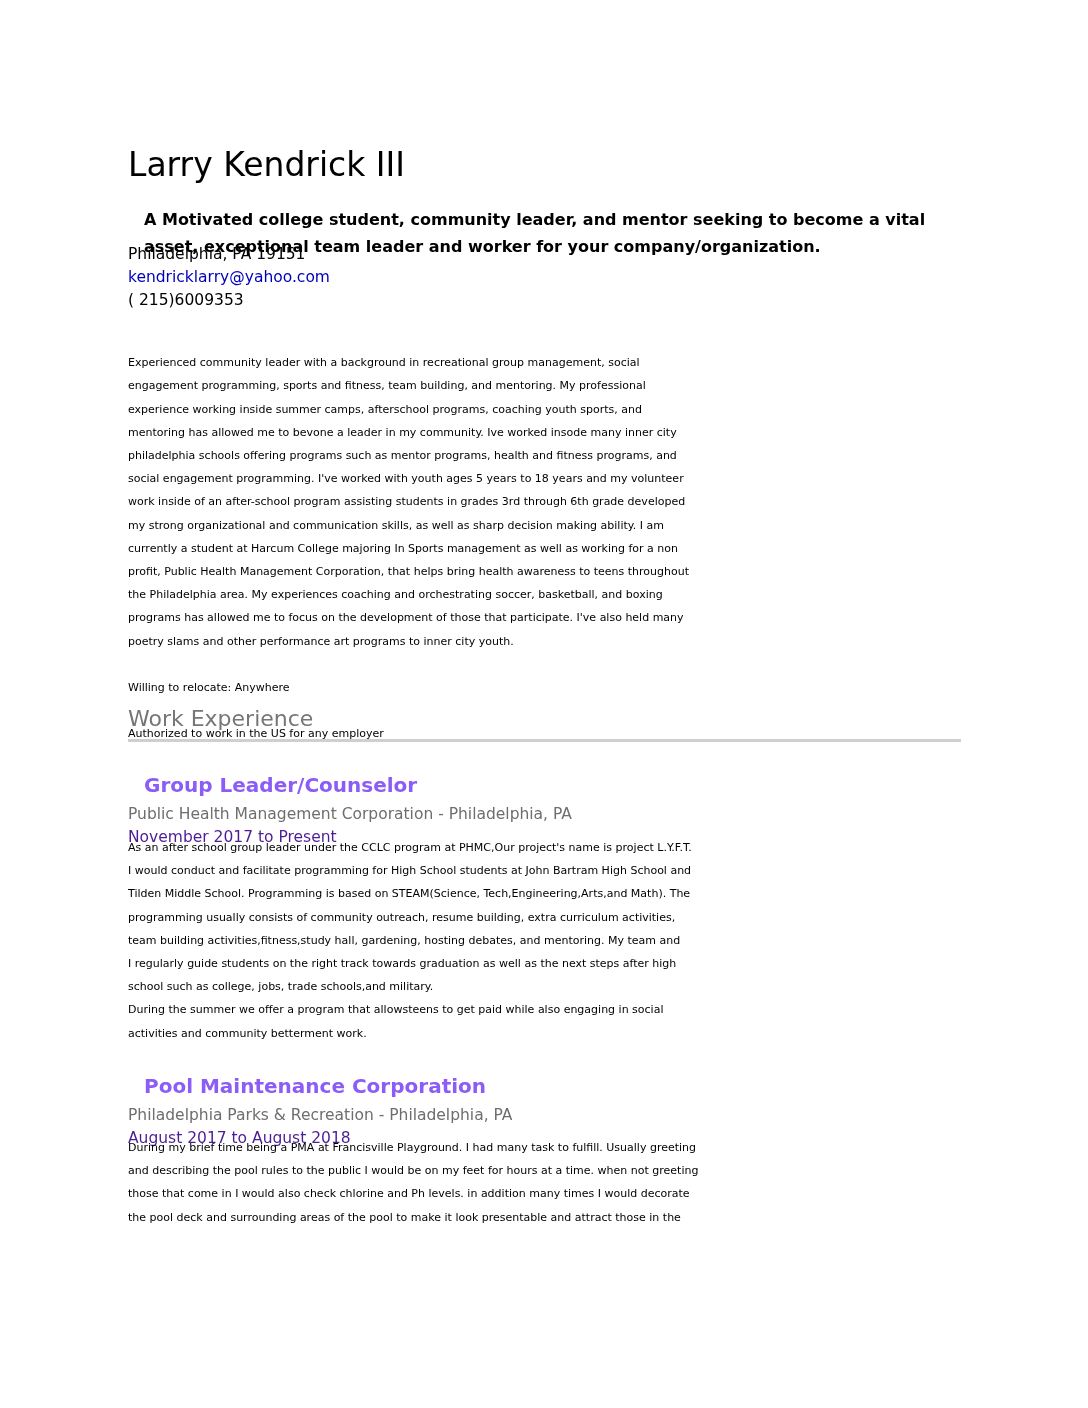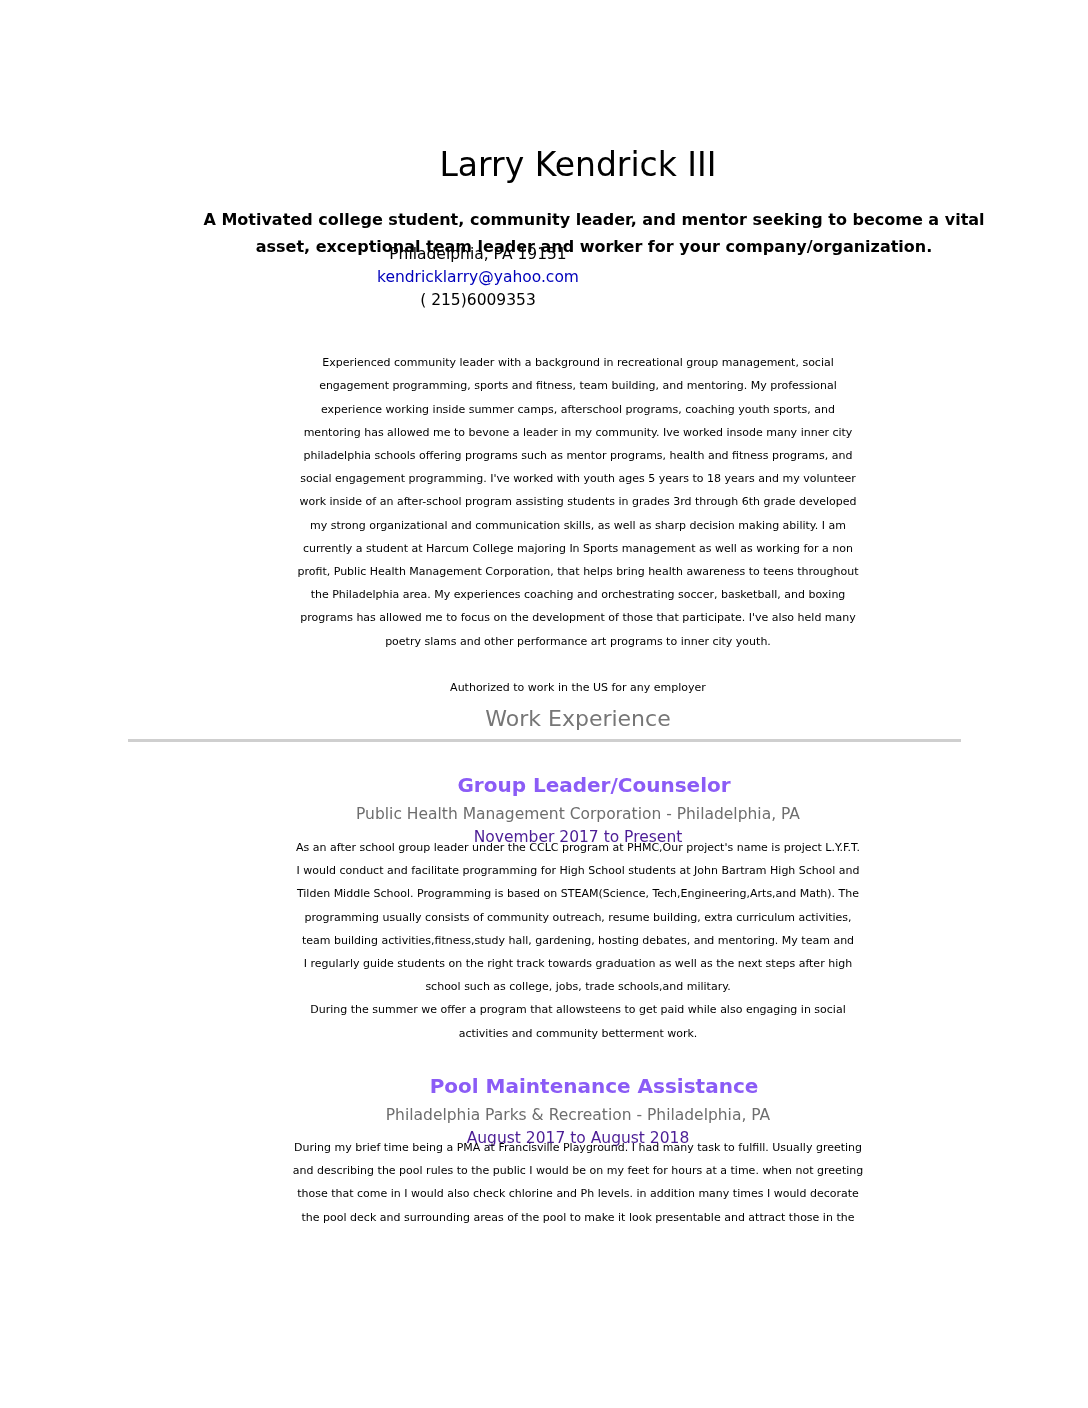--- a/index.html
+++ b/index.html
@@ -8,21 +8,20 @@
     background: #ffffff;
   }
   .page {
     position: relative;
     width: 1088px;
     height: 1408px;
     background: #ffffff;
     font-family: "DejaVu Sans", "Liberation Sans", sans-serif;
     color: #000000;
     overflow: hidden;
-    text-align: center;
   }
   .abs { position: absolute; left: 128px; }
 
   .name {
     top: 144px;
     font-size: 33px;
     font-weight: 400;
     line-height: 42px;
     margin: 0;
     color: #000000;
@@ -126,41 +125,42 @@
 mentoring has allowed me to bevone a leader in my community. Ive worked insode many inner city
 philadelphia schools offering programs such as mentor programs, health and fitness programs, and
 social engagement programming. I've worked with youth ages 5 years to 18 years and my volunteer
 work inside of an after-school program assisting students in grades 3rd through 6th grade developed
 my strong organizational and communication skills, as well as sharp decision making ability. I am
 currently a student at Harcum College majoring In Sports management as well as working for a non
 profit, Public Health Management Corporation, that helps bring health awareness to teens throughout
 the Philadelphia area. My experiences coaching and orchestrating soccer, basketball, and boxing
 programs has allowed me to focus on the development of those that participate. I've also held many
 poetry slams and other performance art programs to inner city youth.</div>
+    <div>Willing to relocate: Anywhere</div>
     <div>Authorized to work in the US for any employer</div>
   </div>
 
   <h2 class="abs section-title">Work Experience</h2>
 
   <div class="abs rule"></div>
 
   <h3 class="abs job-title j1-title">Group Leader/Counselor</h3>
   <div class="abs job-meta company j1-company">Public Health Management Corporation - Philadelphia, PA</div>
   <div class="abs job-meta dates j1-dates">November 2017 to Present</div>
   <div class="abs textblock j1-desc">As an after school group leader under the CCLC program at PHMC,Our project's name is project L.Y.F.T.
 I would conduct and facilitate programming for High School students at John Bartram High School and
 Tilden Middle School. Programming is based on STEAM(Science, Tech,Engineering,Arts,and Math). The
 programming usually consists of community outreach, resume building, extra curriculum activities,
 team building activities,fitness,study hall, gardening, hosting debates, and mentoring. My team and
 I regularly guide students on the right track towards graduation as well as the next steps after high
 school such as college, jobs, trade schools,and military.
 During the summer we offer a program that allowsteens to get paid while also engaging in social
 activities and community betterment work.</div>
 
-  <h3 class="abs job-title j2-title">Pool Maintenance Assistance</h3>
+  <h3 class="abs job-title j2-title">Pool Maintenance Corporation</h3>
   <div class="abs job-meta company j2-company">Philadelphia Parks &amp; Recreation - Philadelphia, PA</div>
   <div class="abs job-meta dates j2-dates">August 2017 to August 2018</div>
   <div class="abs textblock j2-desc">During my brief time being a PMA at Francisville Playground. I had many task to fulfill. Usually greeting
 and describing the pool rules to the public I would be on my feet for hours at a time. when not greeting
 those that come in I would also check chlorine and Ph levels. in addition many times I would decorate
 the pool deck and surrounding areas of the pool to make it look presentable and attract those in the</div>
 
 </div>
 
 </body></html>

